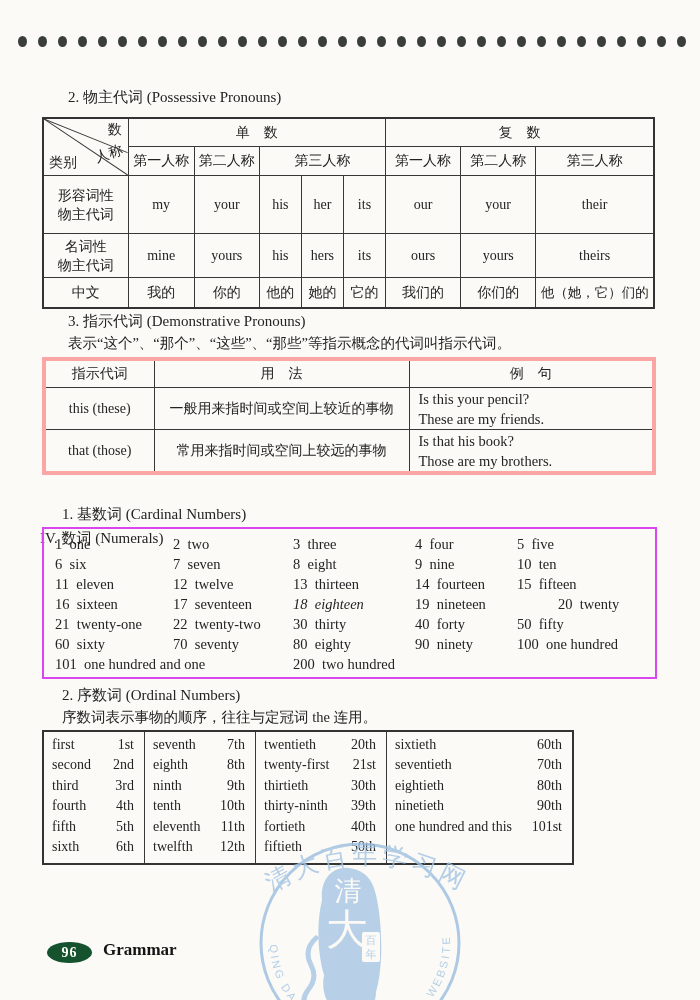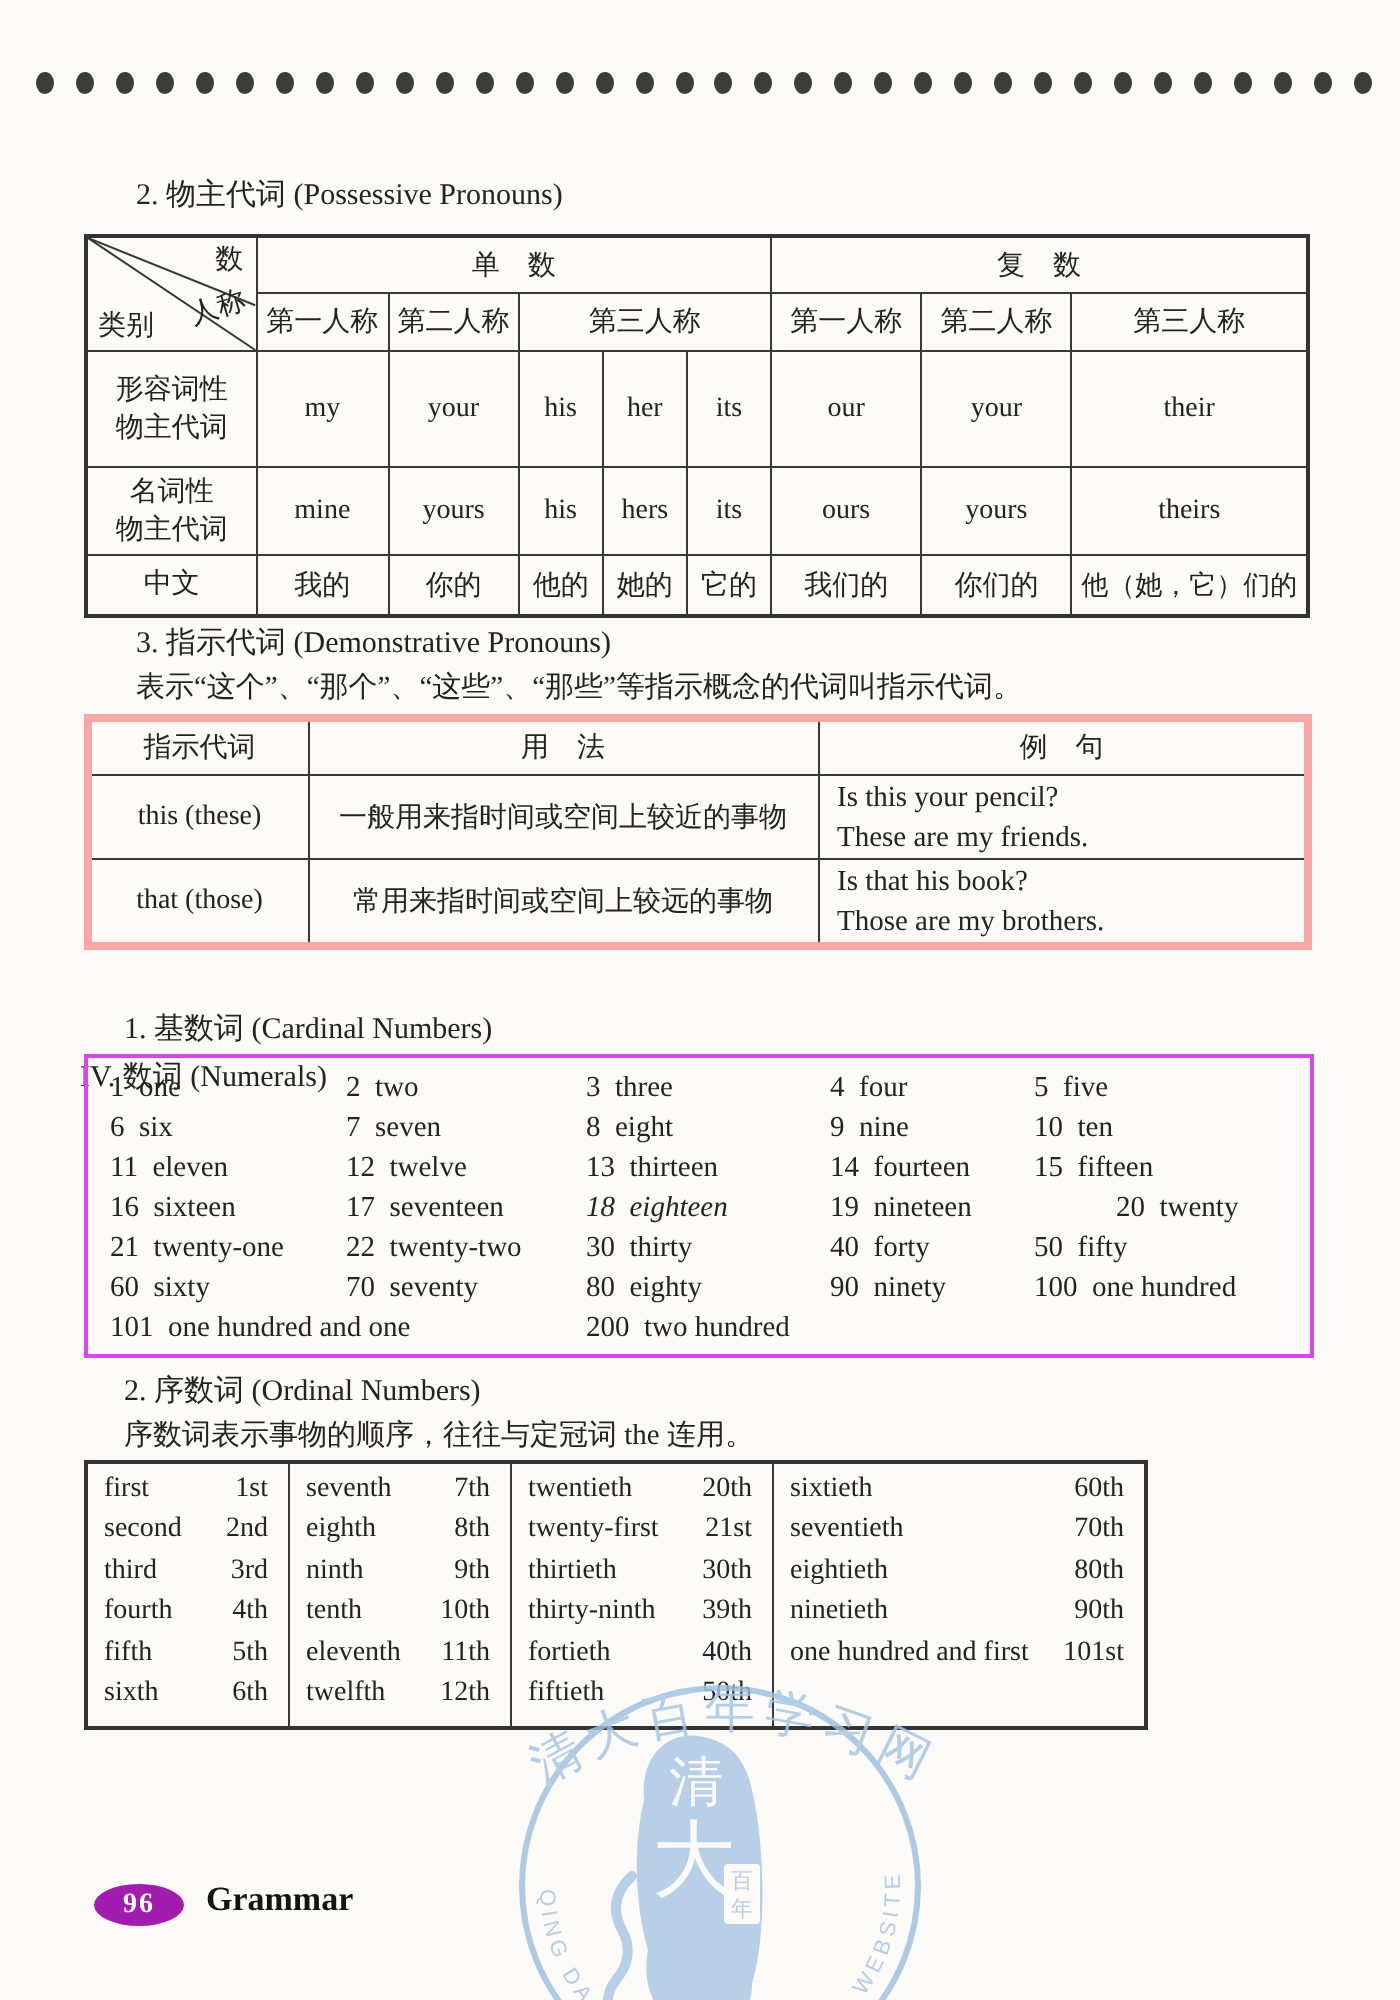--- a/index.html
+++ b/index.html
@@ -56,21 +56,21 @@
   .ogroup:nth-child(1){width:100px;}
   .ogroup:nth-child(2){width:111px;border-left:1px solid #383838;}
   .ogroup:nth-child(3){width:131px;border-left:1px solid #383838;}
   .ogroup:nth-child(4){width:186px;border-left:1px solid #383838;}
   .orow{display:flex;justify-content:space-between;height:20.4px;font-size:14px;}
 
   
   .watermark{left:0;top:0;width:700px;height:1000px;opacity:.82;pointer-events:none;}
 
   
-  .pnum{left:47px;top:942px;width:45px;height:21px;background:#a21caf;border-radius:50%;
+  .pnum{left:47px;top:942px;width:45px;height:21px;background:#14532d;border-radius:50%;
         color:#fdfdfa;font-weight:bold;font-size:14px;text-align:center;line-height:21px;
         letter-spacing:1px;}
   .flabel{left:103px;top:940px;font-size:17px;font-weight:bold;color:#131313;}
 </style>
 </head>
 <body>
 
 <div class="page">
 
   <div class="abs dots">
@@ -369,21 +369,21 @@
         </div>
         <div class="orow">
           <span class="oword">eightieth</span>
           <span class="oabbr">80th</span>
         </div>
         <div class="orow">
           <span class="oword">ninetieth</span>
           <span class="oabbr">90th</span>
         </div>
         <div class="orow">
-          <span class="oword">one hundred and first</span>
+          <span class="oword">one hundred and this</span>
           <span class="oabbr">101st</span>
         </div>
       </div>
     </div>
 
   <svg class="abs watermark" viewBox="0 0 700 1000">
     <defs>
       <path id="wm-top" d="M 266 896 Q 360 834 460 890"></path>
       <path id="wm-ring" d="M 272 925 A 90 90 0 1 0 448 925"></path>
     </defs>

